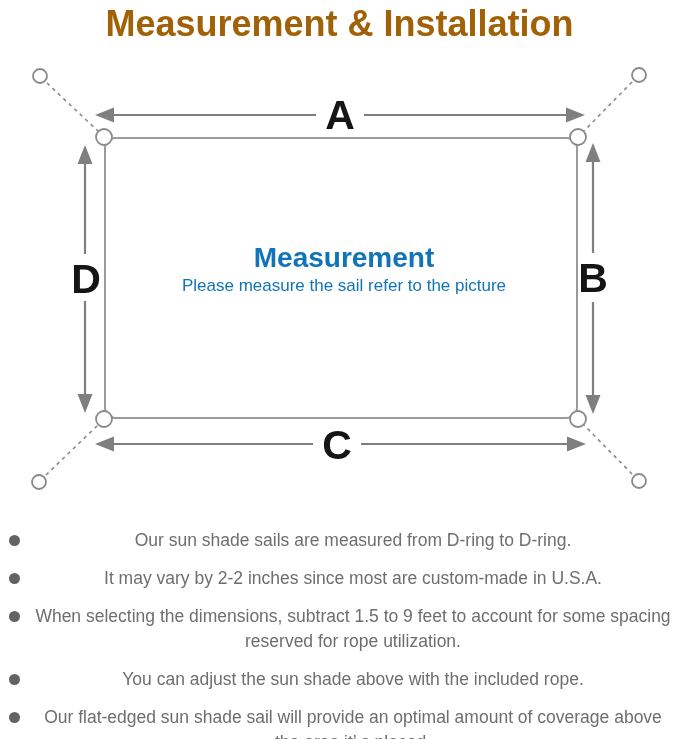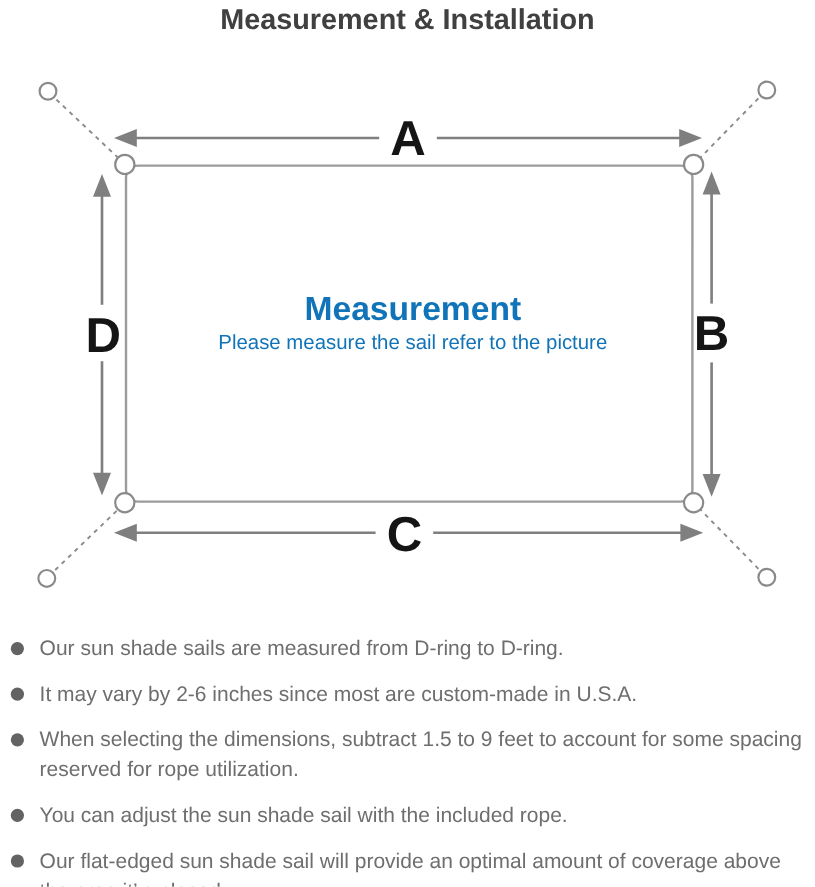--- a/index.html
+++ b/index.html
@@ -17,23 +17,23 @@
     width: 679px;
     height: 739px;
     position: relative;
     background: #ffffff;
   }
   .title {
     margin: 0;
     padding-top: 3px;
     height: 55px;
     text-align: center;
-    font-size: 24px;
+    font-size: 36px;
     font-weight: bold;
-    color: #404040;
+    color: #a16207;
     letter-spacing: 0px;
   }
   .diagram-wrap {
     width: 679px;
     height: 460px;
     position: relative;
   }
   svg text.dim-label {
     font-family: "Liberation Sans", sans-serif;
     font-size: 41px;
@@ -56,20 +56,21 @@
     margin: 0;
     padding: 10px 6px 0 0;
   }
   .notes li {
     position: relative;
     padding-left: 33px;
     margin-bottom: 13px;
     font-size: 17.5px;
     line-height: 25px;
     color: #6e6e6e;
+    text-align: center;
   }
   .notes li .bullet {
     position: absolute;
     left: 9px;
     top: 7px;
     width: 11px;
     height: 11px;
     border-radius: 50%;
     background: #636363;
   }
@@ -153,29 +154,29 @@
     </svg>
   </div>
 
   <ul class="notes">
     <li>
       <span class="bullet"></span>
       <span>Our sun shade sails are measured from D-ring to D-ring.</span>
     </li>
     <li>
       <span class="bullet"></span>
-      <span>It may vary by 2-6 inches since most are custom-made in U.S.A.</span>
+      <span>It may vary by 2-2 inches since most are custom-made in U.S.A.</span>
     </li>
     <li>
       <span class="bullet"></span>
       <span>When selecting the dimensions, subtract 1.5 to 9 feet to account for some spacing reserved for rope utilization.</span>
     </li>
     <li>
       <span class="bullet"></span>
-      <span>You can adjust the sun shade sail with the included rope.</span>
+      <span>You can adjust the sun shade above with the included rope.</span>
     </li>
     <li>
       <span class="bullet"></span>
       <span>Our flat-edged sun shade sail will provide an optimal amount of coverage above the area it’ s placed.</span>
     </li>
   </ul>
 
 </div>
 
 </body></html>

